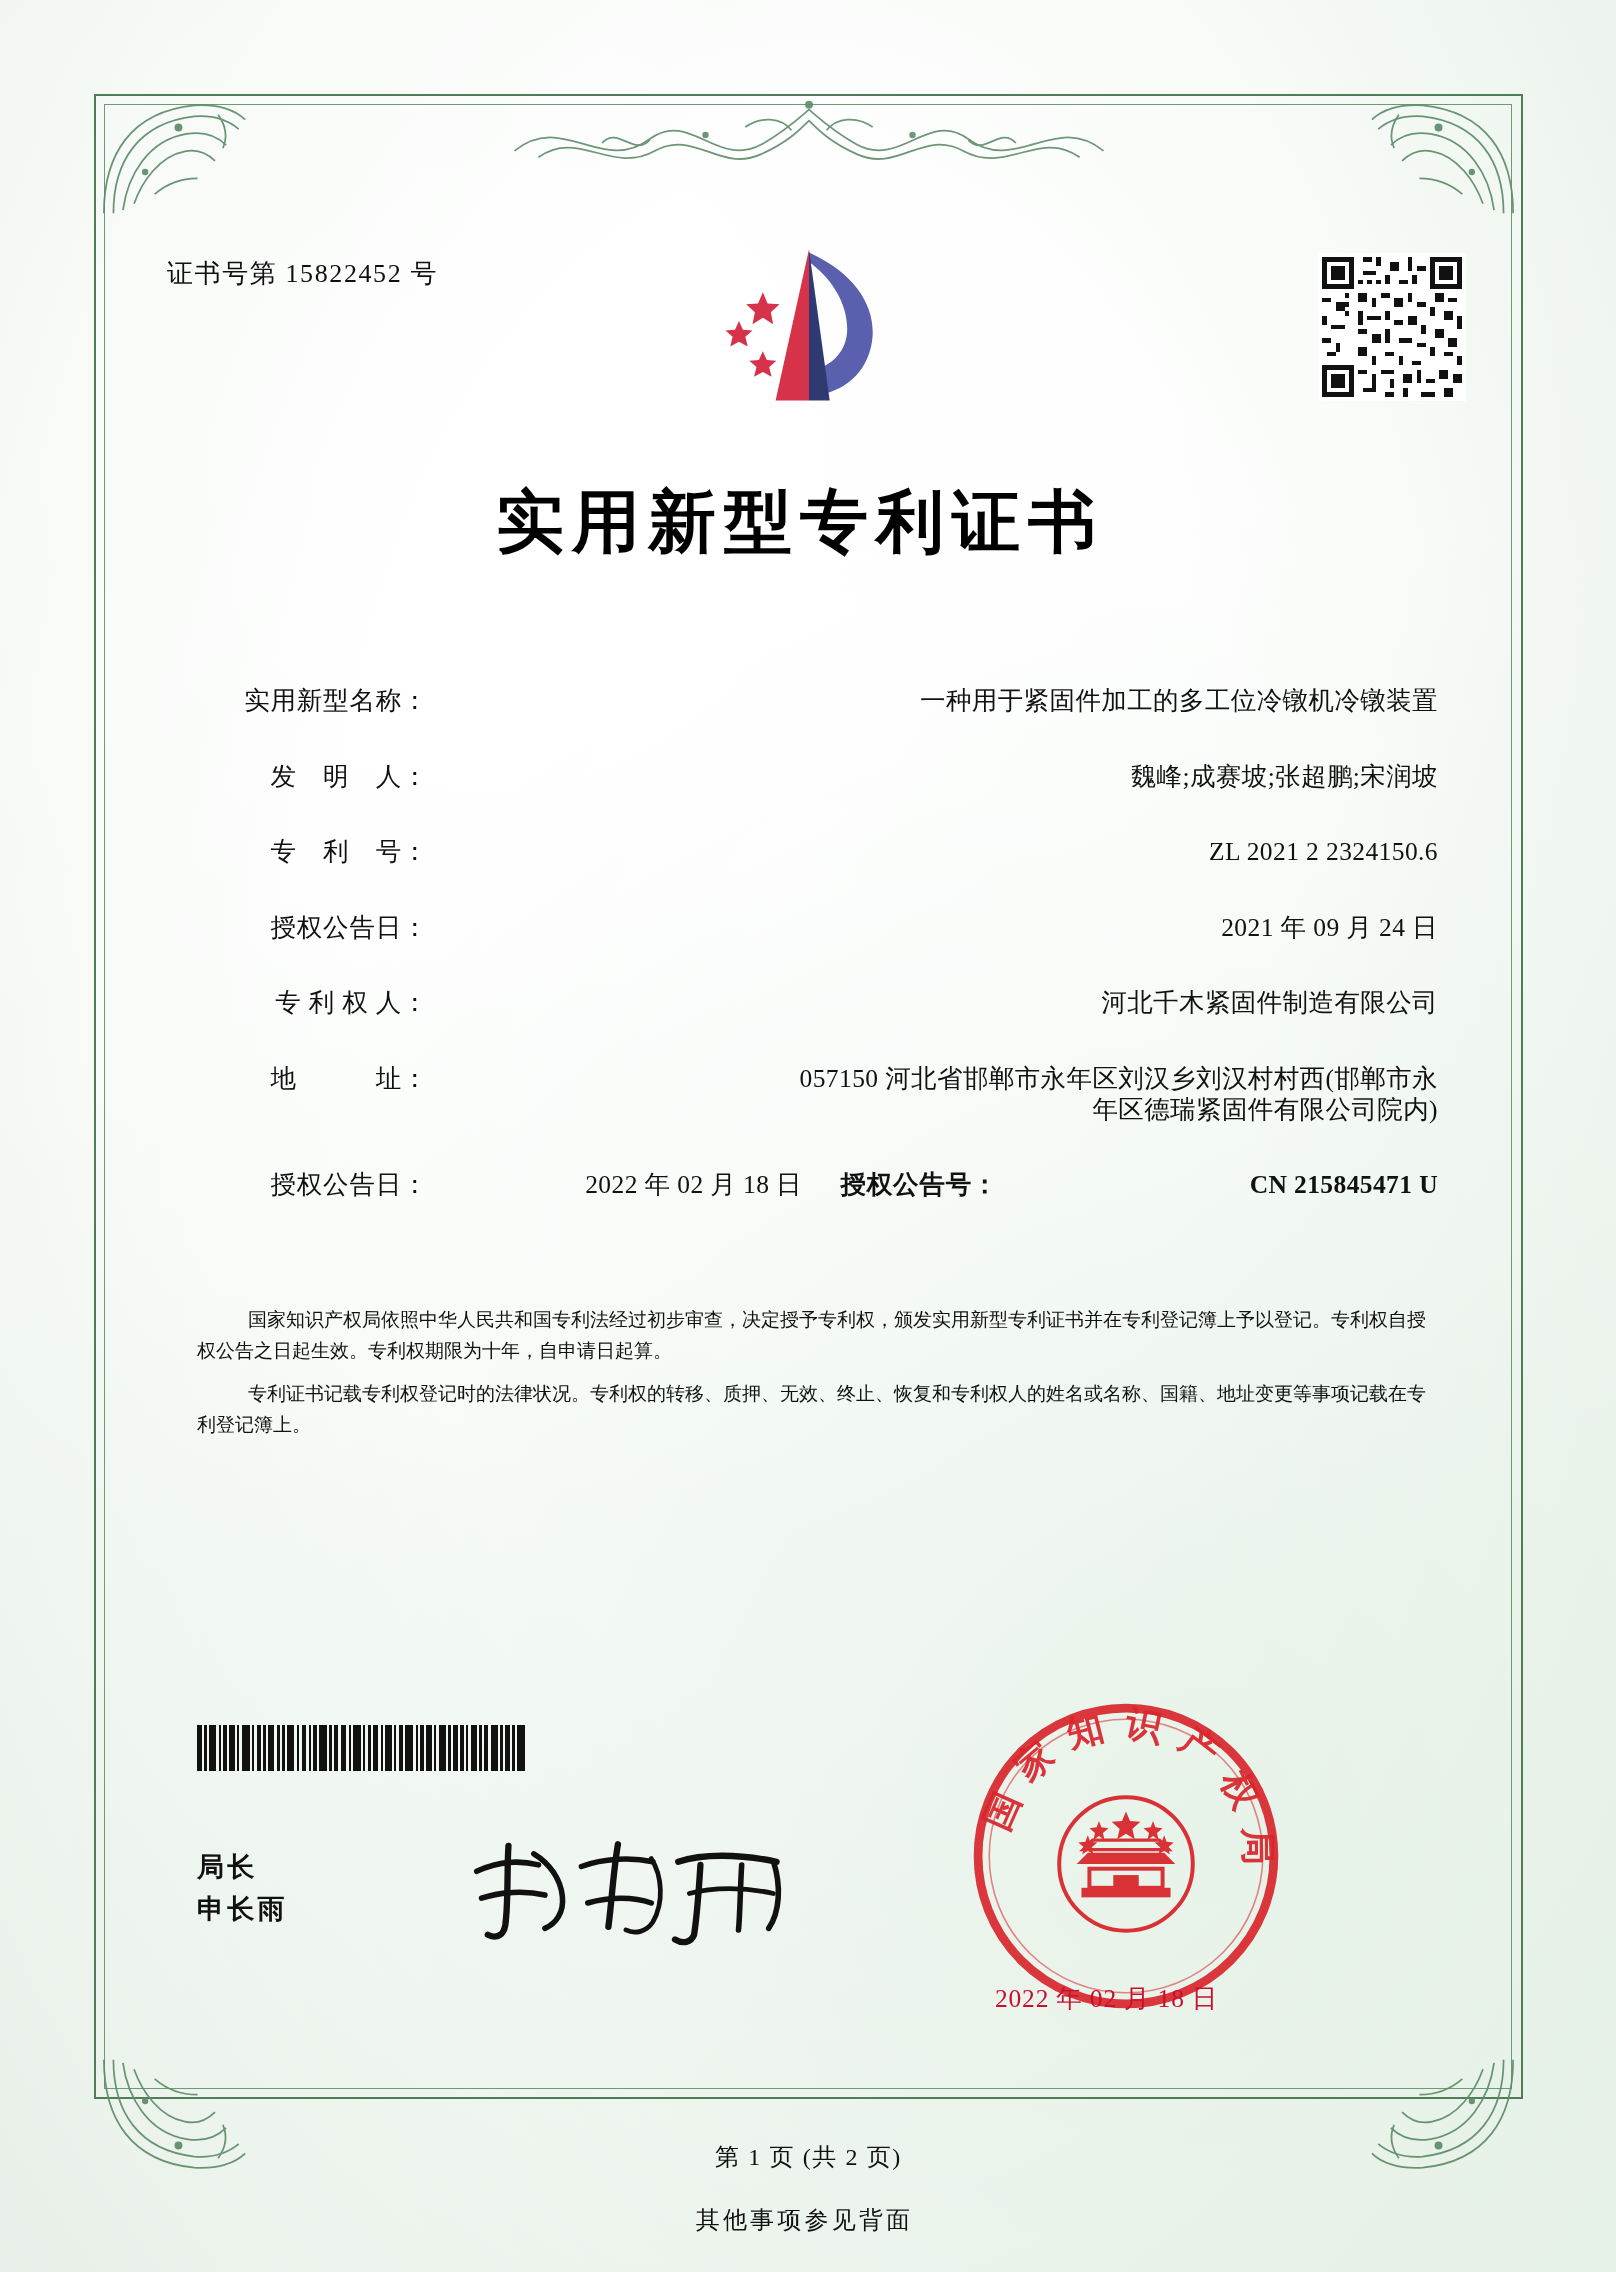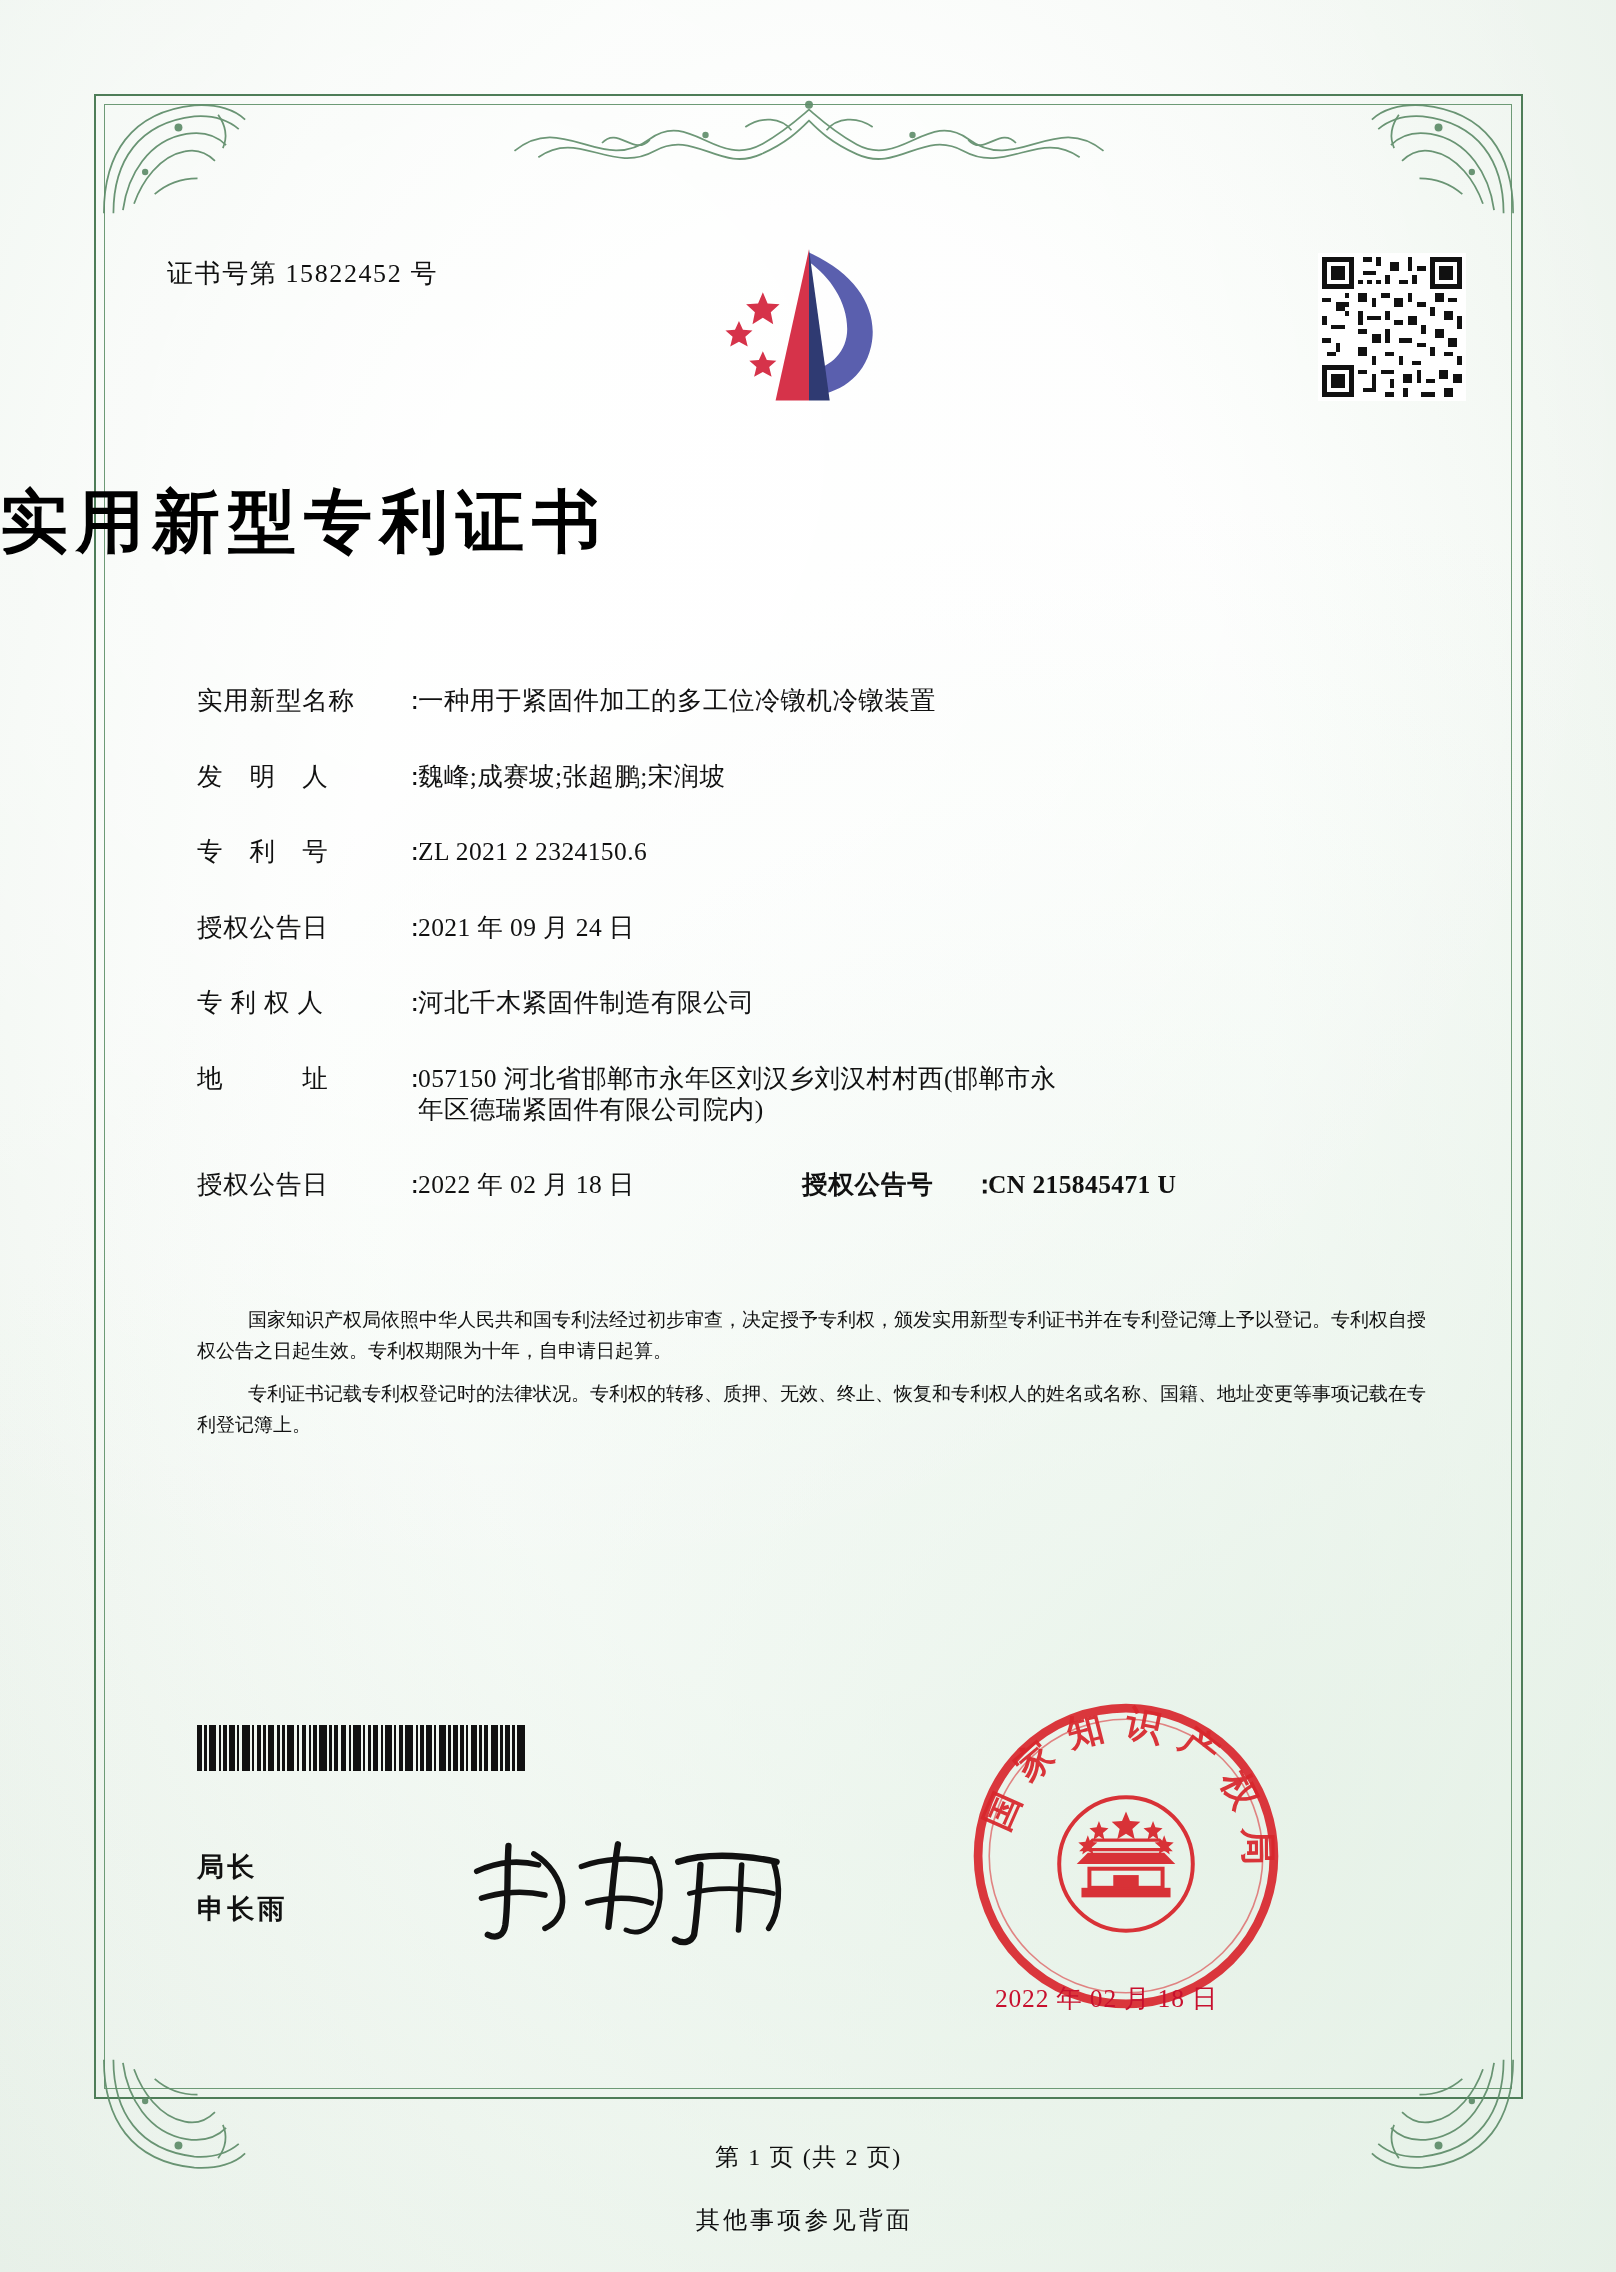--- a/index.html
+++ b/index.html
@@ -105,21 +105,21 @@
     width: 148px;
     height: 148px;
   }
   .qr-code svg { width: 100%; height: 100%; display: block; }
 
   
   .main-title {
     position: absolute;
     left: 0; right: 17px;
     top: 477px;
-    text-align: left;
+    text-align: center;
     font-size: 68px;
     font-weight: 700;
     letter-spacing: 8px;
     color: #000000;
     font-family: "DejaVu Serif", "Liberation Serif", serif;
   }
 
   
   .fields {
     position: absolute;
@@ -127,20 +127,21 @@
     top: 686px;
     width: 1241px;
     font-size: 25.5px;
     color: #111111;
     line-height: 1.2;
   }
   .field-row {
     display: flex;
     align-items: flex-start;
     margin-bottom: 45px;
+    text-align: right;
   }
   .field-label {
     width: 205px;
     flex: 0 0 205px;
     white-space: pre;
     letter-spacing: 0.8px;
   }
   .field-colon {
     flex: 0 0 16px;
     width: 16px;

